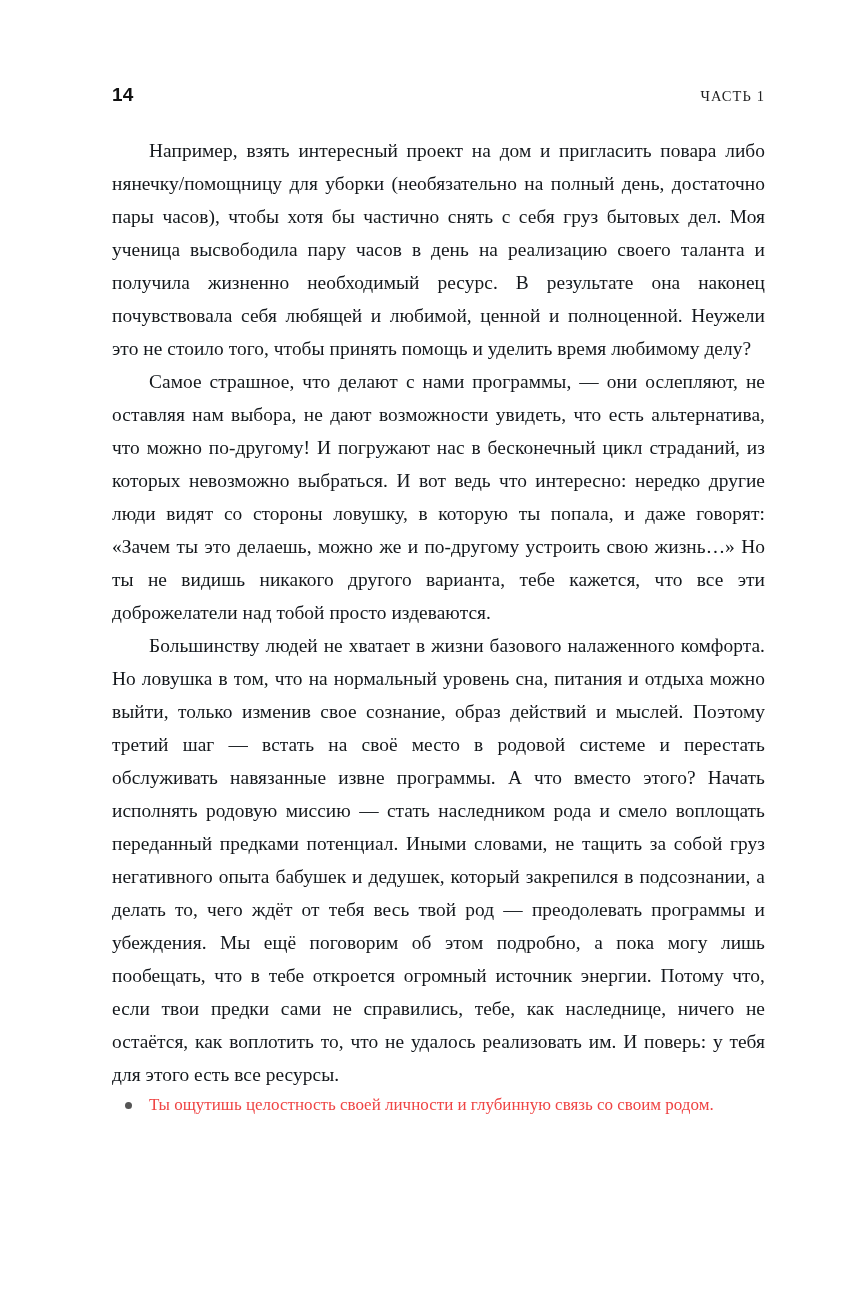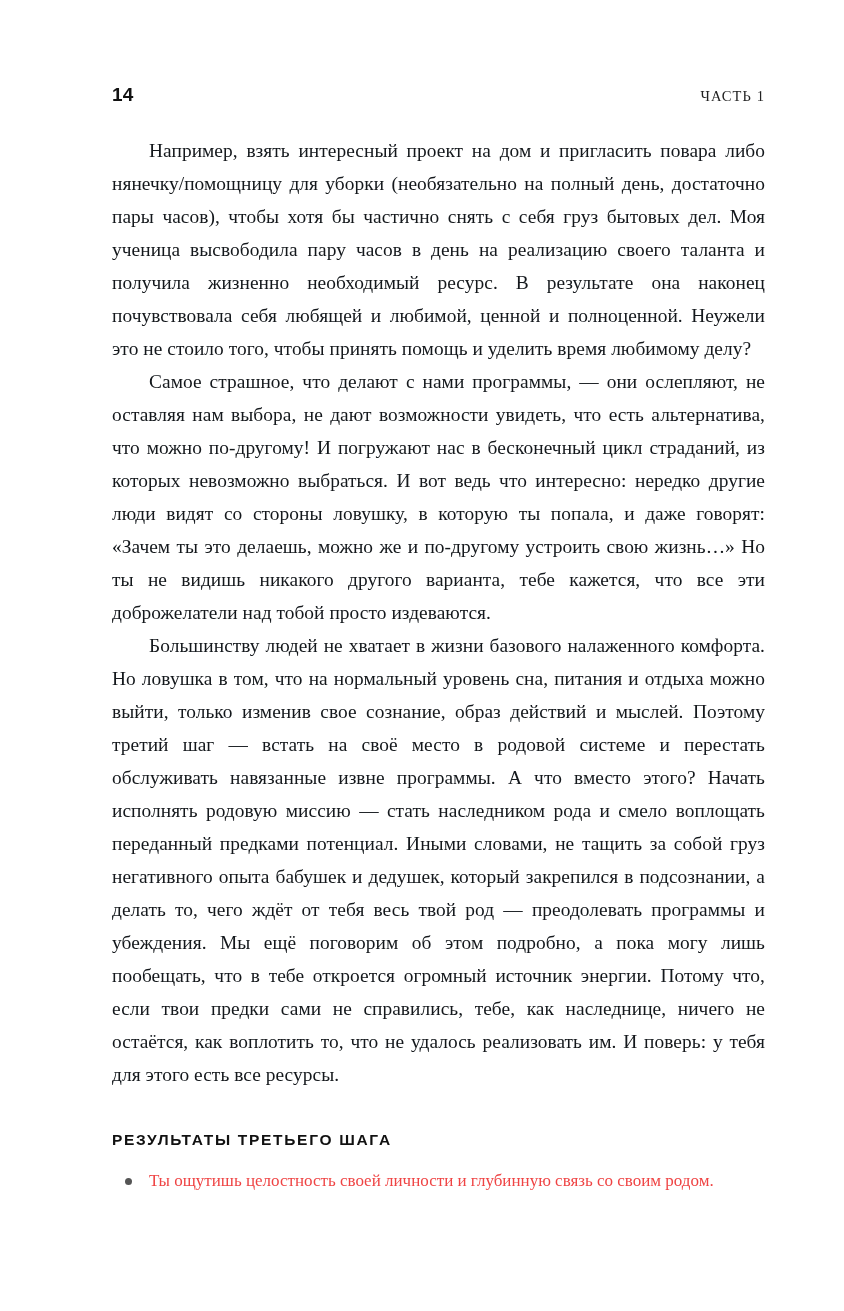--- a/index.html
+++ b/index.html
@@ -92,21 +92,20 @@
     <span class="folio">14</span>
     <span class="part-label">ЧАСТЬ 1</span>
   </div>
 
   <div class="body-text">
     <p>Например, взять интересный проект на дом и пригласить повара либо нянечку/помощницу для уборки (необязательно на полный день, достаточно пары часов), чтобы хотя бы частично снять с себя груз бытовых дел. Моя ученица высвободила пару часов в день на реализацию своего таланта и получила жизненно необходимый ресурс. В результате она наконец почувствовала себя любящей и любимой, ценной и полноценной. Неужели это не стоило того, чтобы принять помощь и уделить время любимому делу?</p>
     <p>Самое страшное, что делают с нами программы, — они ослепляют, не оставляя нам выбора, не дают возможности увидеть, что есть альтернатива, что можно по-другому! И погружают нас в бесконечный цикл страданий, из которых невозможно выбраться. И вот ведь что интересно: нередко другие люди видят со стороны ловушку, в которую ты попала, и даже говорят: «Зачем ты это делаешь, можно же и по-другому устроить свою жизнь…» Но ты не видишь никакого другого варианта, тебе кажется, что все эти доброжелатели над тобой просто издеваются.</p>
     <p>Большинству людей не хватает в жизни базового налаженного комфорта. Но ловушка в том, что на нормальный уровень сна, питания и отдыха можно выйти, только изменив свое сознание, образ действий и мыслей. Поэтому третий шаг — встать на своё место в родовой системе и перестать обслуживать навязанные извне программы. А что вместо этого? Начать исполнять родовую миссию — стать наследником рода и смело воплощать переданный предками потенциал. Иными словами, не тащить за собой груз негативного опыта бабушек и дедушек, который закрепился в подсознании, а делать то, чего ждёт от тебя весь твой род — преодолевать программы и убеждения. Мы ещё поговорим об этом подробно, а пока могу лишь пообещать, что в тебе откроется огромный источник энергии. Потому что, если твои предки сами не справились, тебе, как наследнице, ничего не остаётся, как воплотить то, что не удалось реализовать им. И поверь: у тебя для этого есть все ресурсы.</p>
   </div>
 
-  <div class="section-heading">РЕЗУЛЬТАТЫ ТРЕТЬЕГО ШАГА</div>
 
   <ul class="bullets">
     <li>
       <span class="dot"></span>
       <span>Ты ощутишь целостность своей личности и глубинную связь со своим родом.</span>
     </li>
   </ul>
 
 </div>
 

